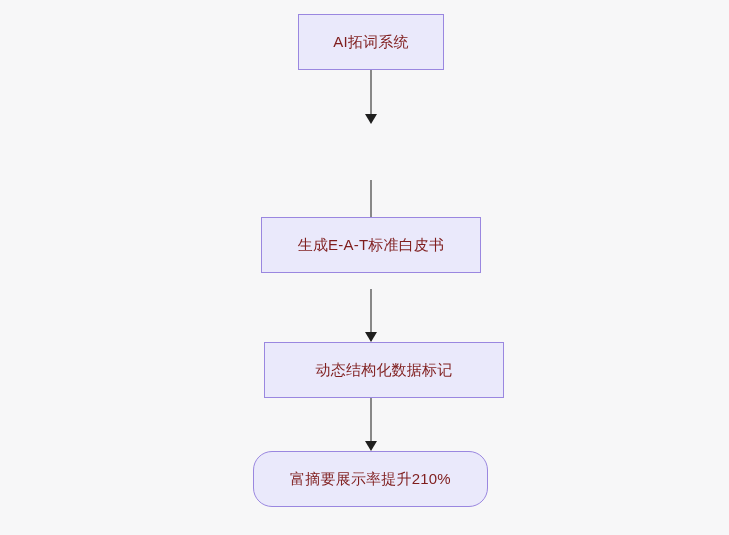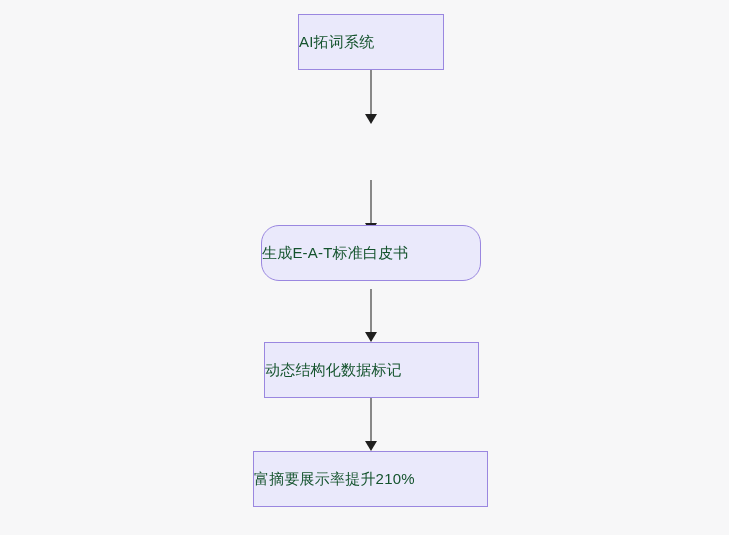--- a/index.html
+++ b/index.html
@@ -21,21 +21,22 @@
     background: #f7f7f8;
   }
   .flow-node {
     position: absolute;
     box-sizing: border-box;
     background: #eae9fb;
     border: 1.4px solid #9a87e0;
     border-radius: 0px;
     display: flex;
     align-items: center;
-    color: #14532d;
+    justify-content: center;
+    color: #7f1d1d;
     font-size: 15px;
     line-height: 1.2;
     letter-spacing: 0.2px;
     white-space: nowrap;
     user-select: none;
   }
   .flow-node-label {
     display: block;
     text-align: center;
   }
@@ -77,25 +78,25 @@
   <svg class="flow-edge" style="left:361px; top:398px; width:20px; height:53px;" viewBox="0 0 20 53">
     <line class="edge-line" x1="10" y1="0" x2="10" y2="45"></line>
     <polygon class="edge-head" points="4,43 16,43 10,53"></polygon>
   </svg>
 
   <div class="flow-node" style="left:298px; top:14px; width:146px; height:56px;">
     <span class="flow-node-label">AI拓词系统</span>
   </div>
 
 
-  <div class="flow-node" style="left:261px; top:225px; width:220px; height:56px;border-radius:18px;">
+  <div class="flow-node" style="left:261px; top:217px; width:220px; height:56px;">
     <span class="flow-node-label">生成E-A-T标准白皮书</span>
   </div>
 
-  <div class="flow-node" style="left:264px; top:342px; width:215px; height:56px;">
+  <div class="flow-node" style="left:264px; top:342px; width:240px; height:56px;">
     <span class="flow-node-label">动态结构化数据标记</span>
   </div>
 
-  <div class="flow-node" style="left:253px; top:451px; width:235px; height:56px;">
+  <div class="flow-node" style="left:253px; top:451px; width:235px; height:56px;border-radius:19px;">
     <span class="flow-node-label">富摘要展示率提升210%</span>
   </div>
 
 </div>
 
 </body></html>

